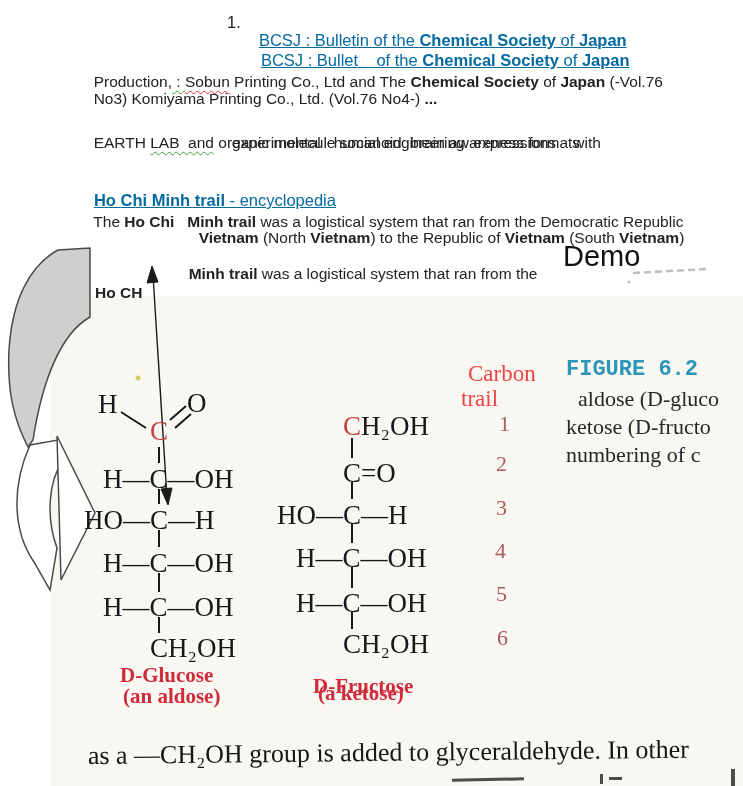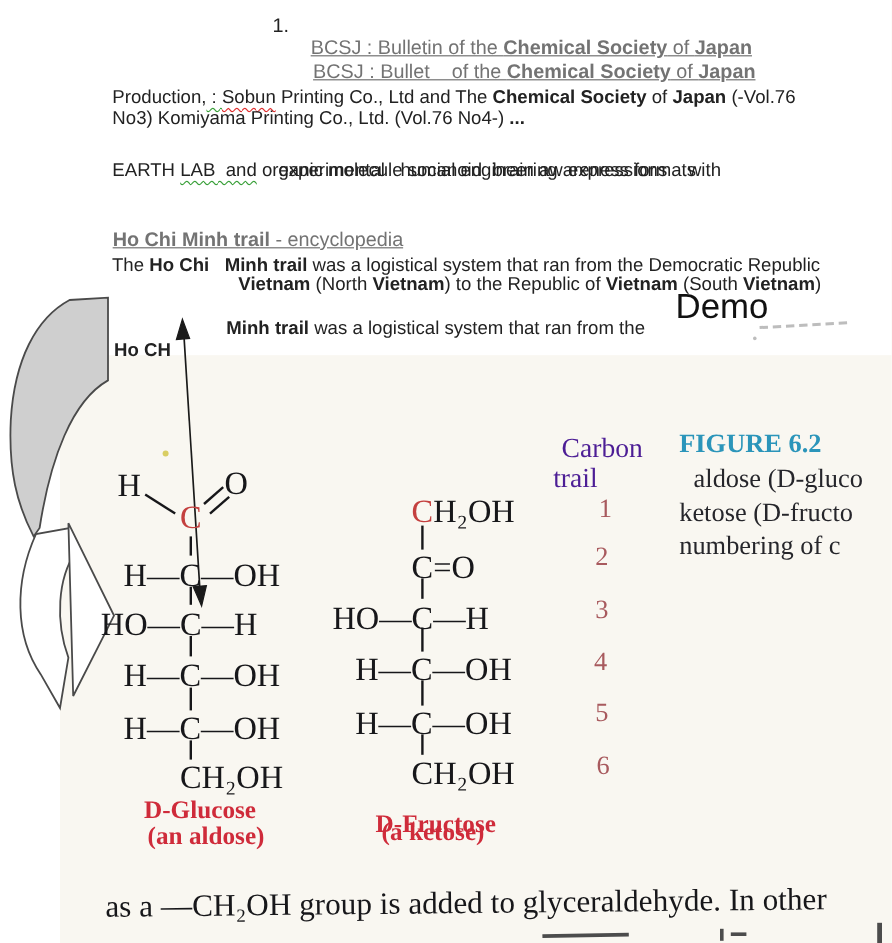--- a/index.html
+++ b/index.html
@@ -5,34 +5,34 @@
   html,body{margin:0;padding:0;}
   body{
     width:743px;height:786px;position:relative;overflow:hidden;
     background:#ffffff;
     font-family:"Liberation Sans", sans-serif;
     color:#1a1a1a;
   }
   .abs{position:absolute;white-space:pre;}
   
   .sans15{font-size:15.5px;line-height:17px;color:#222;}
-  .link{color:#737373;text-decoration:underline;font-size:16.5px;cursor:pointer;}
+  .link{color:#0369a1;text-decoration:underline;font-size:16.5px;cursor:pointer;}
   .b{font-weight:bold;margin-top:36px;}
   .wavy-red{text-decoration:underline;text-decoration-style:wavy;text-decoration-color:#e03030;text-decoration-thickness:1px;text-underline-offset:3px;}
   .wavy-green{text-decoration:underline;text-decoration-style:wavy;text-decoration-color:#3aa03a;text-decoration-thickness:1px;text-underline-offset:3px;}
   .demo{font-size:29px;color:#111;letter-spacing:0px;}
   
   .serif{font-family:"Liberation Serif","DejaVu Serif",serif;color:#17171a;}
   .struct{font-size:27px;letter-spacing:0px;}
   .redC{color:#c4403f;}
   .sugar-name{font-size:21px;font-weight:bold;color:#cf2b3a;}
   .carbon-num{font-size:22px;color:#a85a5e;}
-  .fig-head{font-size:22px;font-weight:bold;color:#2b95ba;}
+  .fig-head{font-size:22px;font-weight:bold;color:#2b95ba;font-family:Liberation Mono, monospace;}
   .fig-cap{font-size:22px;color:#26262b;}
-  .carbon-hdr{font-size:23px;color:#4c1d95;}
+  .carbon-hdr{font-size:23px;color:#ef4444;}
   .bottom-line{font-size:26px;color:#17171a;transform:rotate(-0.6deg);transform-origin:left bottom;}
   .scanbg{background:#f9f7f1;}
   svg{position:absolute;left:0;top:0;pointer-events:none;}
   .frag{position:absolute;background:#4c4c4c;}
 </style>
 </head>
 <body>
 
 <div class="abs scanbg" style="left:50px;top:296px;width:693px;height:490px;"></div>
 

